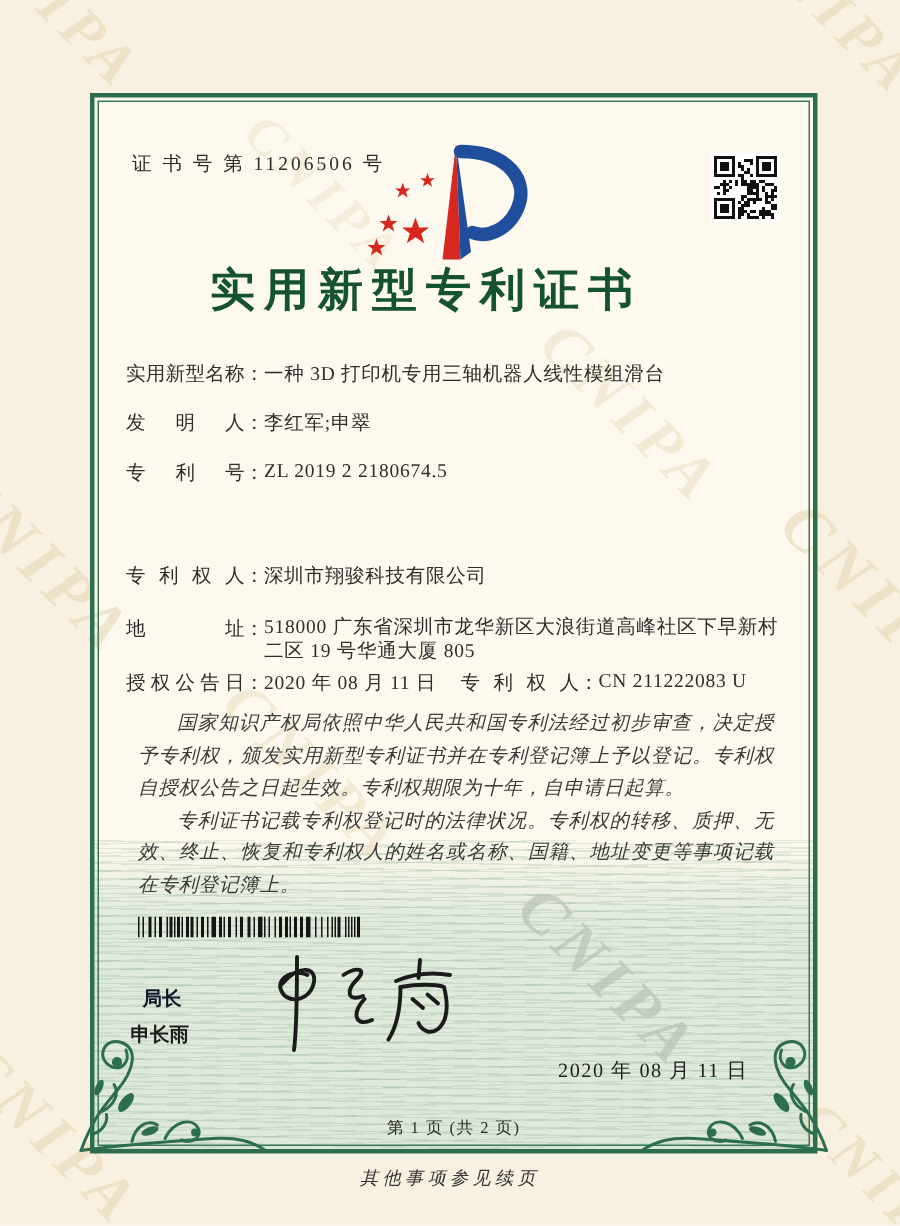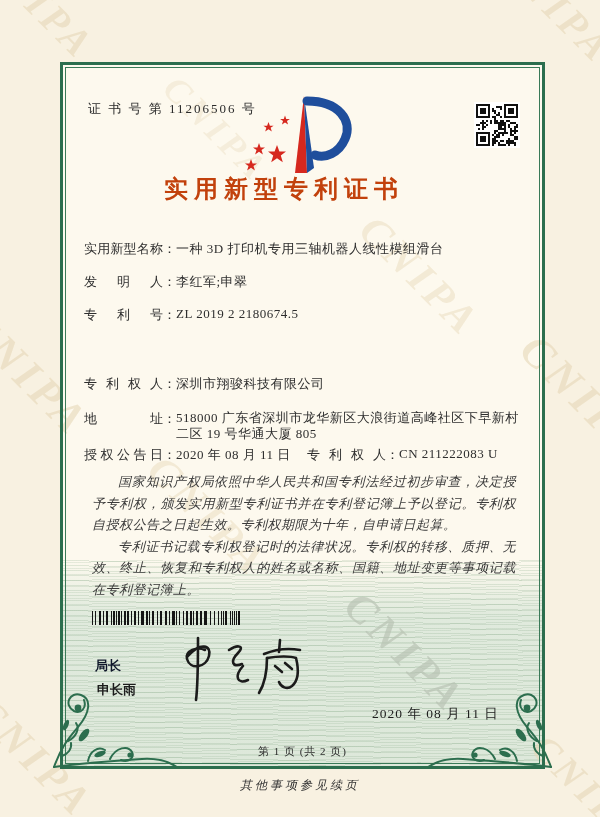--- a/index.html
+++ b/index.html
@@ -49,21 +49,21 @@
 
   
   .cert-no{
     position:absolute;left:88px;top:100px;
     font-size:13px;letter-spacing:2px;color:#2b2b2b;
   }
   .logo{position:absolute;left:243px;top:93px;width:124px;height:86px;}
   .qr{position:absolute;left:474px;top:102px;width:46px;height:46px;background:#fff;padding:2px;box-sizing:border-box;}
   .title{
     position:absolute;left:0;top:173px;width:568px;text-align:center;
-    font-size:24px;font-weight:bold;letter-spacing:6px;color:#c2410c;
+    font-size:30px;font-weight:bold;letter-spacing:6px;color:#14532d;
   }
 
   
   .frow{position:absolute;left:84px;font-size:13px;color:#2e2e2e;white-space:nowrap;}
   .flabel{
     display:inline-block;width:79px;text-align:justify;text-align-last:justify;
     vertical-align:top;
   }
   .fcolon{display:inline-block;width:13px;vertical-align:top;}
   .fvalue{display:inline-block;vertical-align:top;letter-spacing:.5px;}
@@ -74,21 +74,21 @@
   .legal{
     position:absolute;left:92px;top:471px;width:424px;
     font-size:13px;line-height:21.5px;color:#3a3a3a;
     font-style:italic;letter-spacing:.5px;text-align:justify;
   }
   .legal p{margin:0;text-indent:2em;}
 
   
   .barcode{position:absolute;left:92px;top:611px;width:150px;height:14px;}
   .sig-title{position:absolute;left:95px;top:657px;font-family:"Liberation Sans",sans-serif;font-weight:bold;font-size:13px;color:#0f172a;}
-  .sig-name{position:absolute;left:97px;top:681px;font-family:"Liberation Sans",sans-serif;font-weight:bold;font-size:13px;color:#1c1c1c;}
+  .sig-name{position:absolute;left:87px;top:681px;font-family:"Liberation Sans",sans-serif;font-weight:bold;font-size:13px;color:#1c1c1c;}
   .sig-script{position:absolute;left:172px;top:630px;width:150px;height:82px;}
   .grant-date-bottom{position:absolute;left:372px;top:705px;font-size:13.5px;letter-spacing:1px;color:#1e1e1e;}
   .page-info{position:absolute;left:0;top:744px;width:605px;text-align:center;font-size:11px;color:#2b2b2b;letter-spacing:1px;}
   .cont-note{
     position:absolute;left:0;top:777px;width:600px;text-align:center;
     font-size:12px;font-style:italic;letter-spacing:3px;color:#333;
   }
   .flourish{position:absolute;z-index:5;width:132px;height:110px;}
   .flourish.left{left:48px;top:661px;}
   .flourish.right{left:425px;top:661px;transform:scaleX(-1);}

